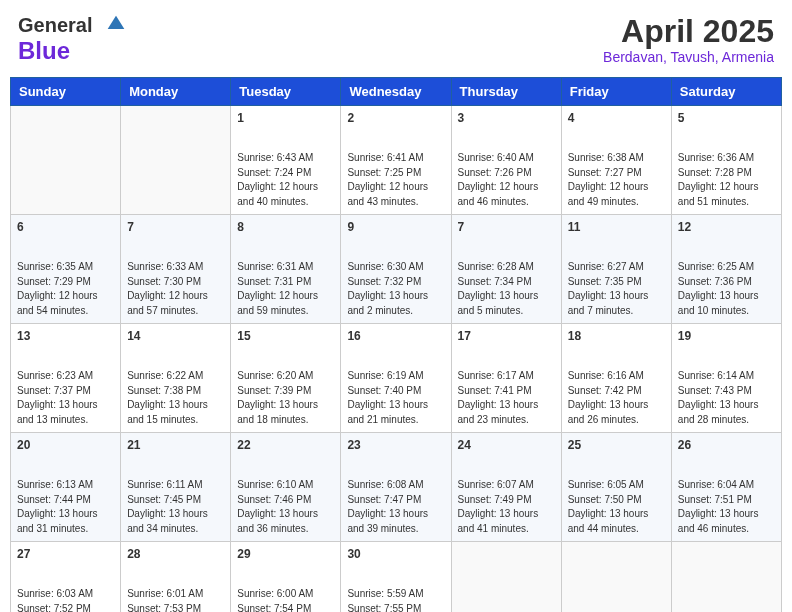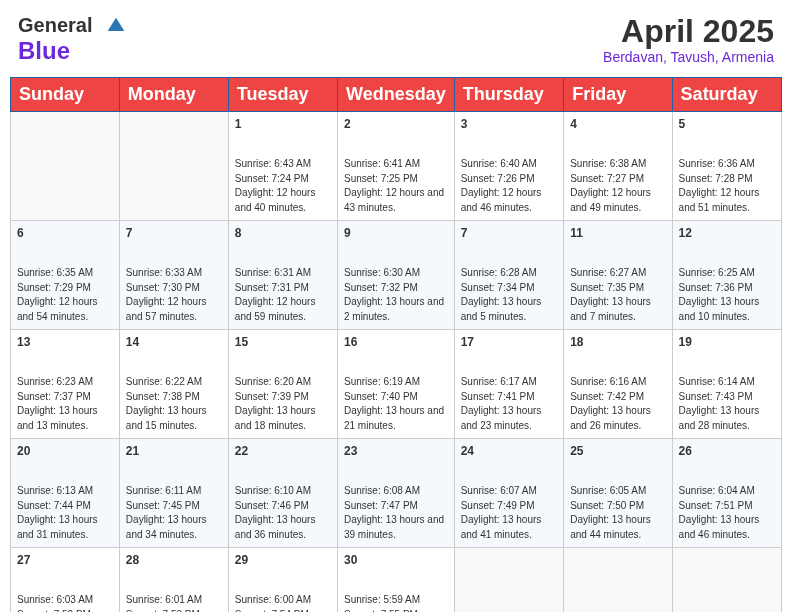--- a/index.html
+++ b/index.html
@@ -17,21 +17,21 @@
       margin-bottom: 8px;
       padding: 4px 8px;
     }
     .logo {
       display: flex;
       flex-direction: column;
       align-items: flex-start;
     }
     .logo-text {
       display: flex;
-      align-items: center;
+      align-items: flex-start;
       gap: 12px;
     }
     .logo-general {
       font-size: 20px;
       font-weight: bold;
       color: #333;
     }
     .logo-blue {
       font-size: 24px;
       font-weight: bold;
@@ -54,25 +54,25 @@
     .location-title {
       font-size: 14px;
       color: #6d28d9;
     }
     .calendar {
       width: 100%;
       border-collapse: collapse;
       border: 1px solid #ccc;
     }
     .calendar th {
-      background-color: #ef4444;
+      background-color: #1d4ed8;
       color: white;
       text-align: left;
       padding: 6px 8px;
-      font-size: 18px;
+      font-size: 13px;
       font-weight: bold;
       border: 1px solid #2060a0;
     }
     .calendar td {
       vertical-align: top;
       border: 1px solid #ccc;
       padding: 5px 6px;
       width: 110px;
       min-height: 90px;
       font-size: 10.5px;

